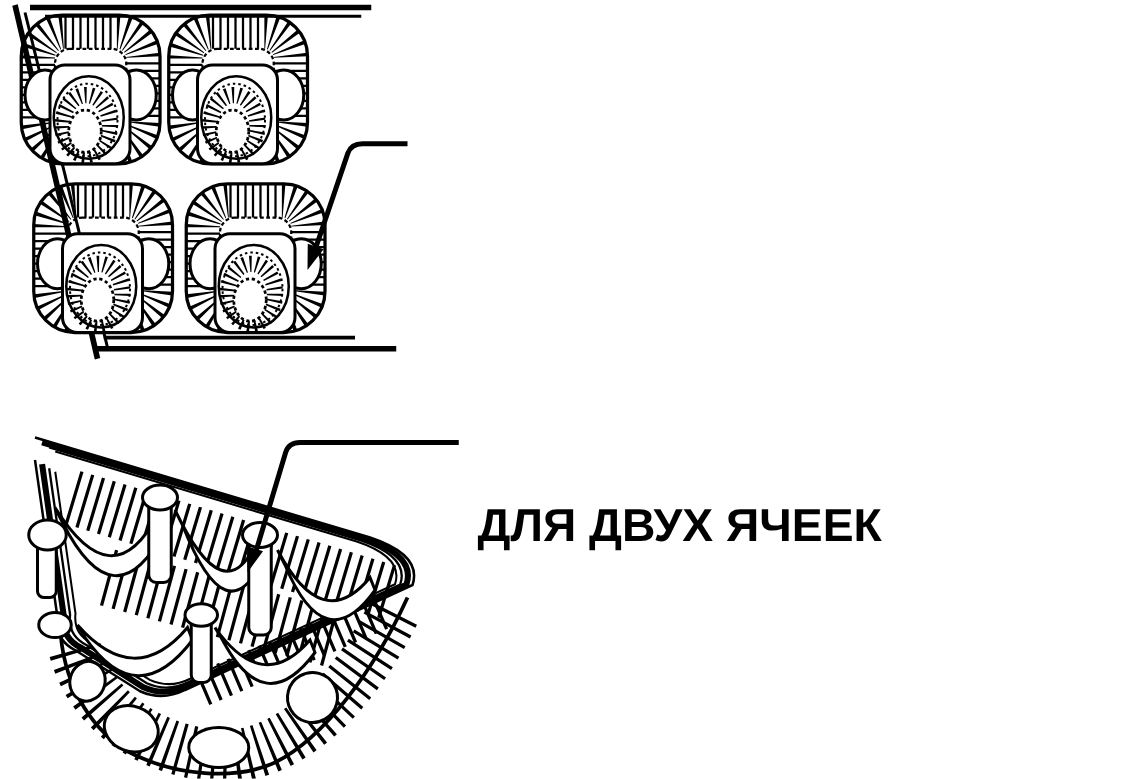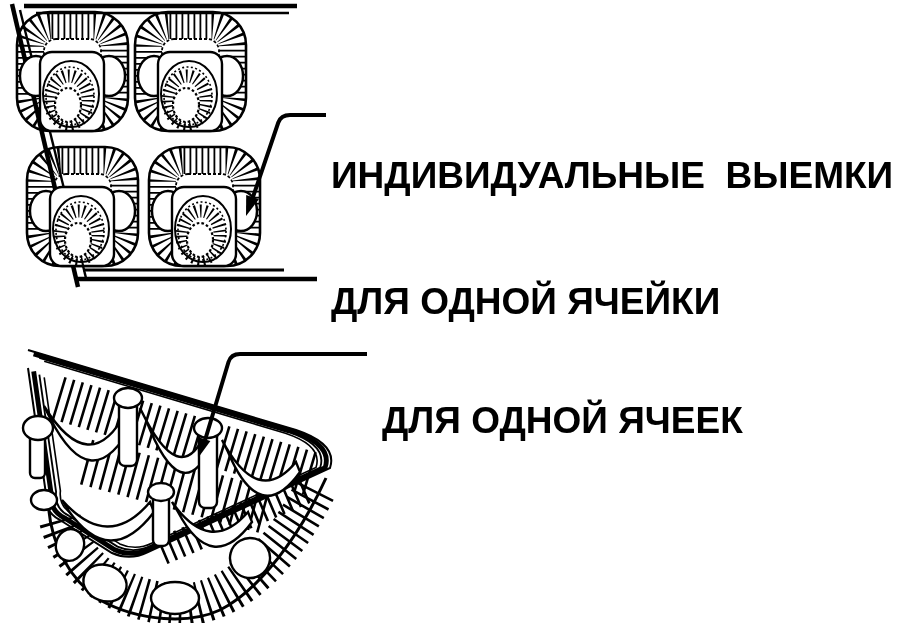--- a/index.html
+++ b/index.html
@@ -111,22 +111,18 @@
         <ellipse cx="44" cy="500" rx="13" ry="10"></ellipse>
       </g>
 
       <g>
         <path d="M 367 354 L 240 354 Q 231 354 228.5 362 L 203 447" stroke-width="4"></path>
         <polygon points="198,458 210.4,440.9 197.7,436.9" fill="#000" stroke="none"></polygon>
       </g>
     </g>
   </svg>
 
-  <div class="label" id="label-individual">
-    <div>ИНДИВИДУАЛЬНЫЕ  ВЫЕМКИ</div>
-    <div>ДЛЯ ОДНОЙ ЯЧЕЙКИ</div>
-  </div>
 
   <div class="label" id="label-common">
-    <div>ДЛЯ ОДНОЙ ЯЧЕЕК</div>
+    <div>ДЛЯ ДВУХ ЯЧЕЕК</div>
   </div>
 
 </div>
 
 </body></html>

